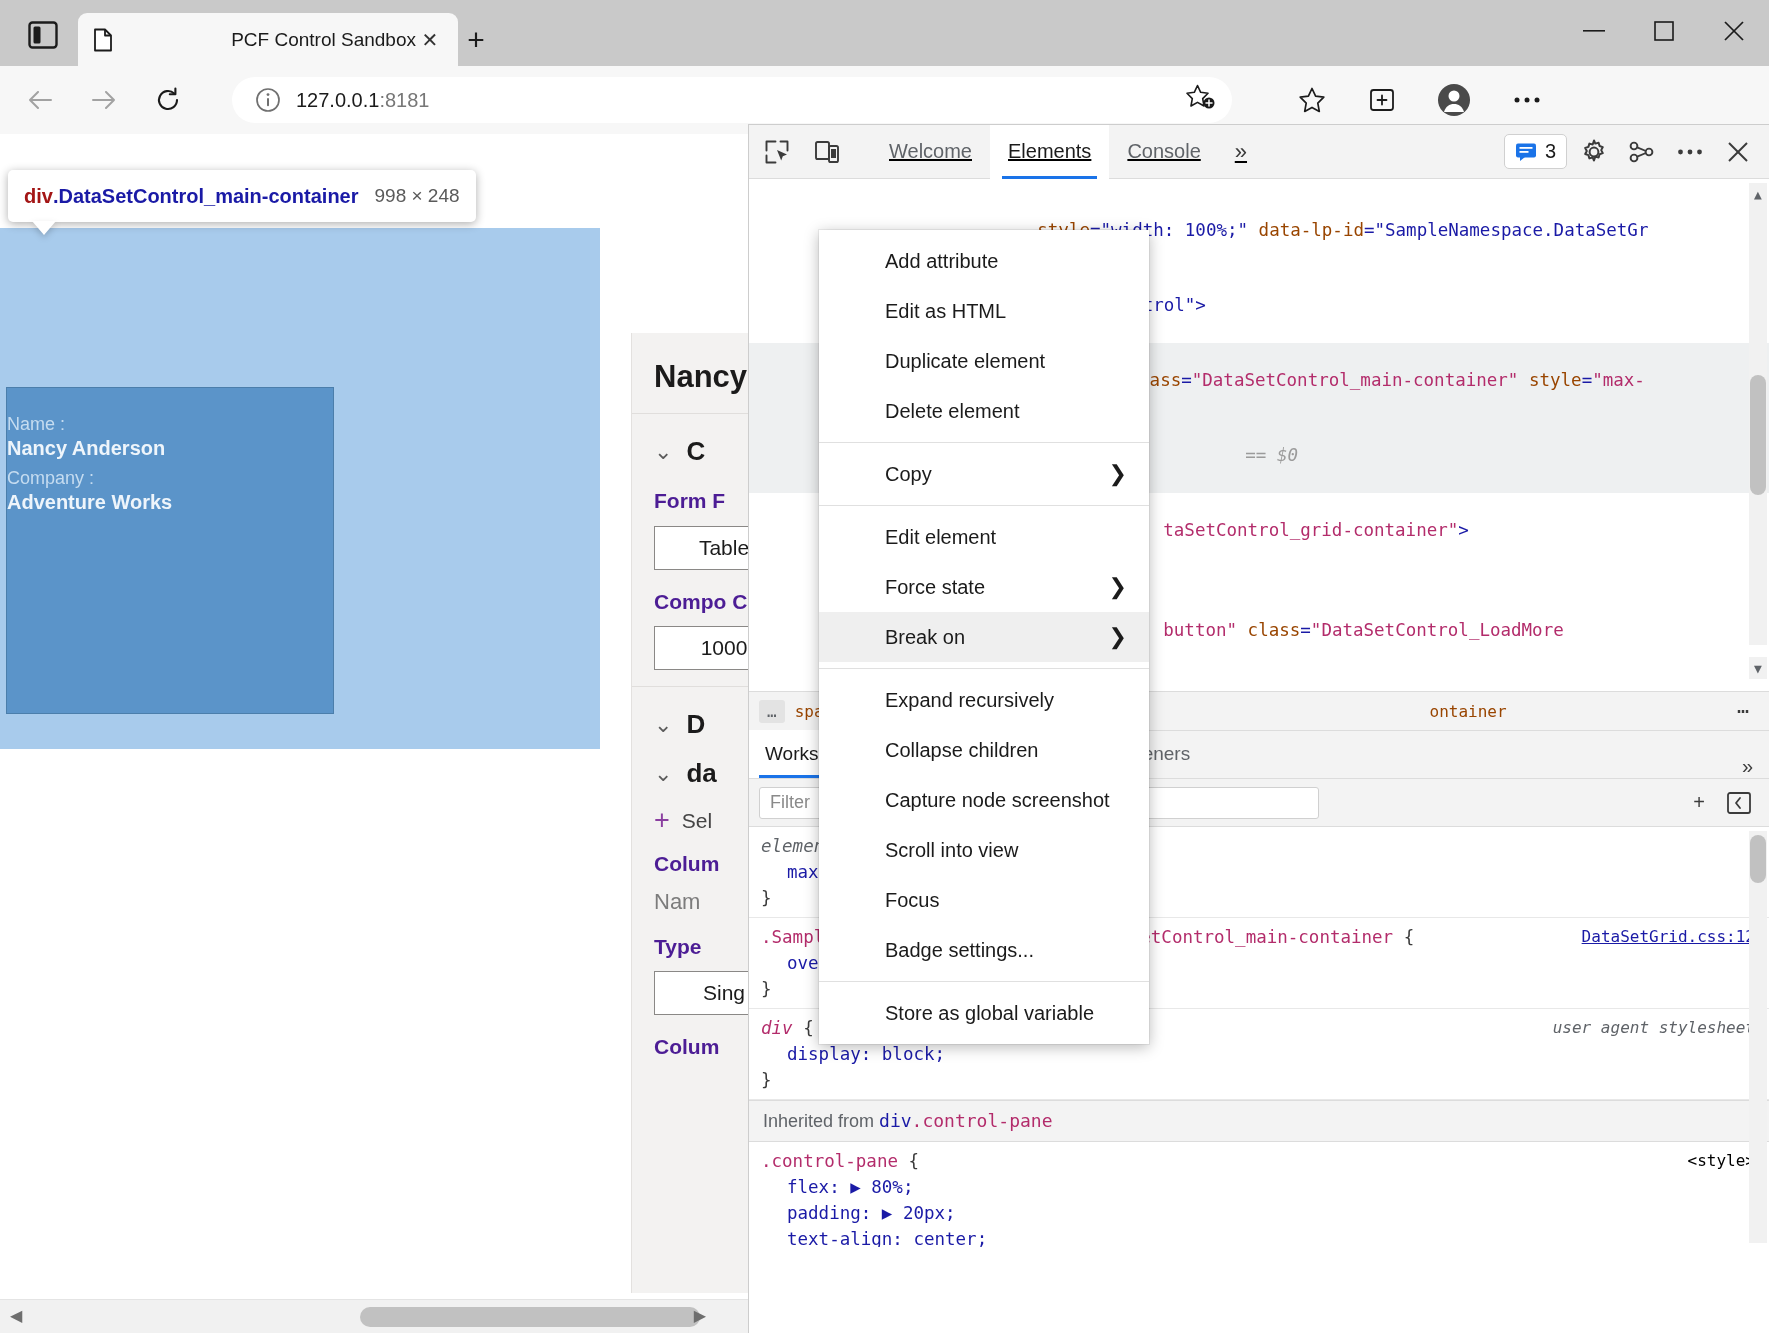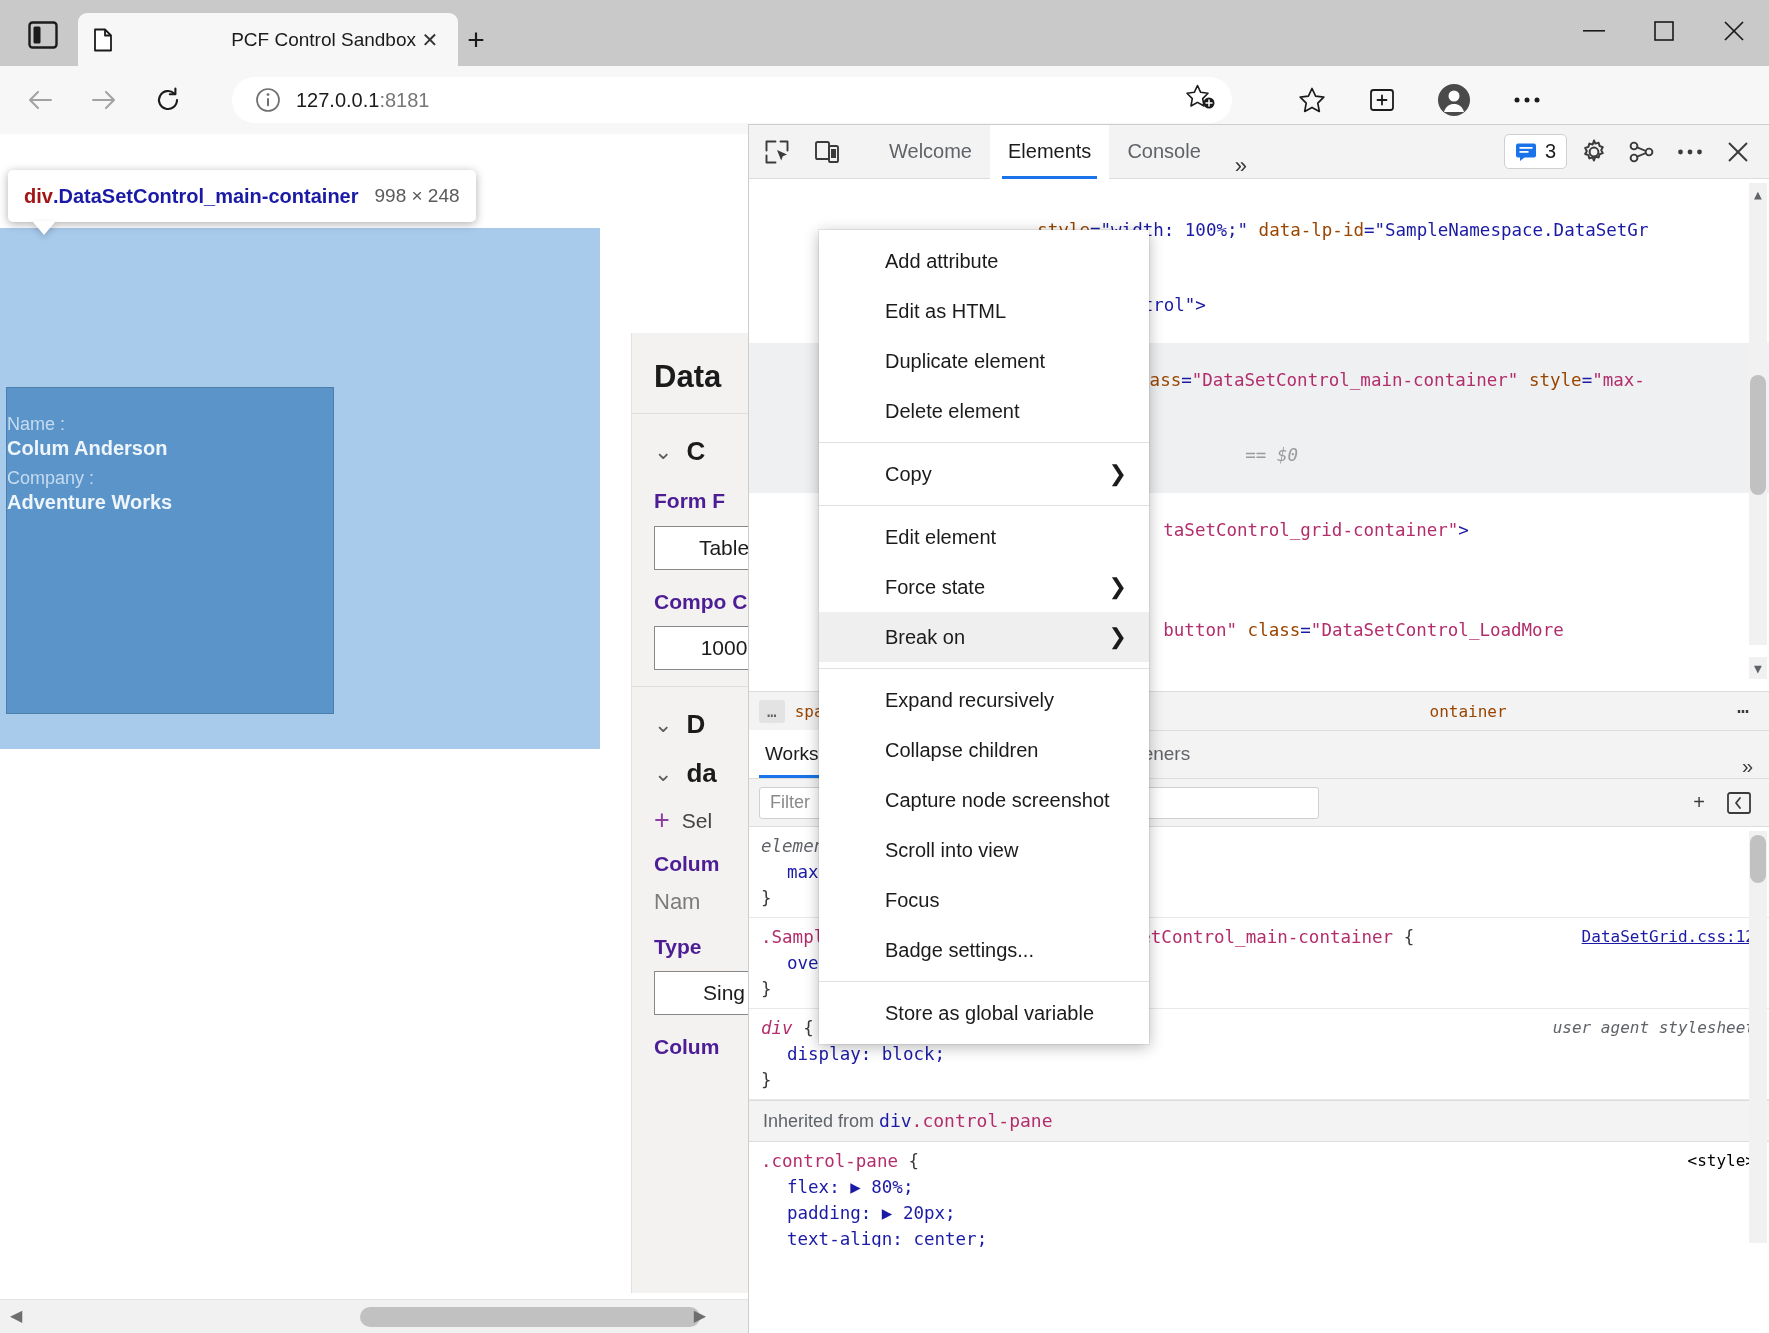--- a/index.html
+++ b/index.html
@@ -146,21 +146,21 @@
     overflow: hidden;
   }
   .dt-header {
     position: relative; height: 54px; background: #f3f3f3;
     border-bottom: 1px solid #dcdcdc; display: flex; align-items: center;
   }
   .dt-tool-icon {
     width: 44px; height: 40px; display: flex; align-items: center; justify-content: center;
     cursor: pointer; margin-left: 6px;
   }
-  .dt-tabs { display: flex; align-items: flex-end; height: 54px; margin-left: 22px; }
+  .dt-tabs { display: flex; align-items: center; height: 54px; margin-left: 22px; text-decoration: underline; }
   .dt-tab {
     padding: 0 18px; height: 54px; display: flex; align-items: center;
     font-size: 20px; color: #5f6368; cursor: pointer; position: relative;
   }
   .dt-tab.active { color: #1b1b1b; background: #ffffff; }
   .dt-tab.active::after {
     content: ""; position: absolute; left: 12px; right: 12px; bottom: 0;
     height: 3px; background: #1a73e8;
   }
   .dt-more { font-size: 22px; color: #3b3b3b; padding: 0 16px; cursor: pointer; }
@@ -391,35 +391,35 @@
         </svg>
       </div>
     </div>
   </div>
 
   <div class="page-viewport">
 
     <div class="highlight-outer">
       <div class="highlight-inner">
         <div class="hl-label">Name :</div>
-        <div class="hl-value">Colum Anderson</div>
+        <div class="hl-value">Nancy Anderson</div>
         <div class="hl-label">Company :</div>
         <div class="hl-value">Adventure Works</div>
       </div>
     </div>
 
     <div class="inspect-tooltip">
       <span class="sel-tag">div</span>
         <span class="sel-cls">.DataSetControl_main-container</span>
       <span class="sel-dims">998 × 248</span>
     </div>
     <div class="tooltip-arrow"></div>
 
     <div class="control-pane">
-      <div class="cp-title">Data</div>
+      <div class="cp-title">Nancy</div>
       <div class="cp-sep"></div>
 
       <div class="cp-section-head">
         <span class="cp-chev">⌄</span>
         <span class="cp-section-title">C</span>
       </div>
 
       <div class="cp-label">Form F</div>
       <div class="cp-input">Table</div>
 

